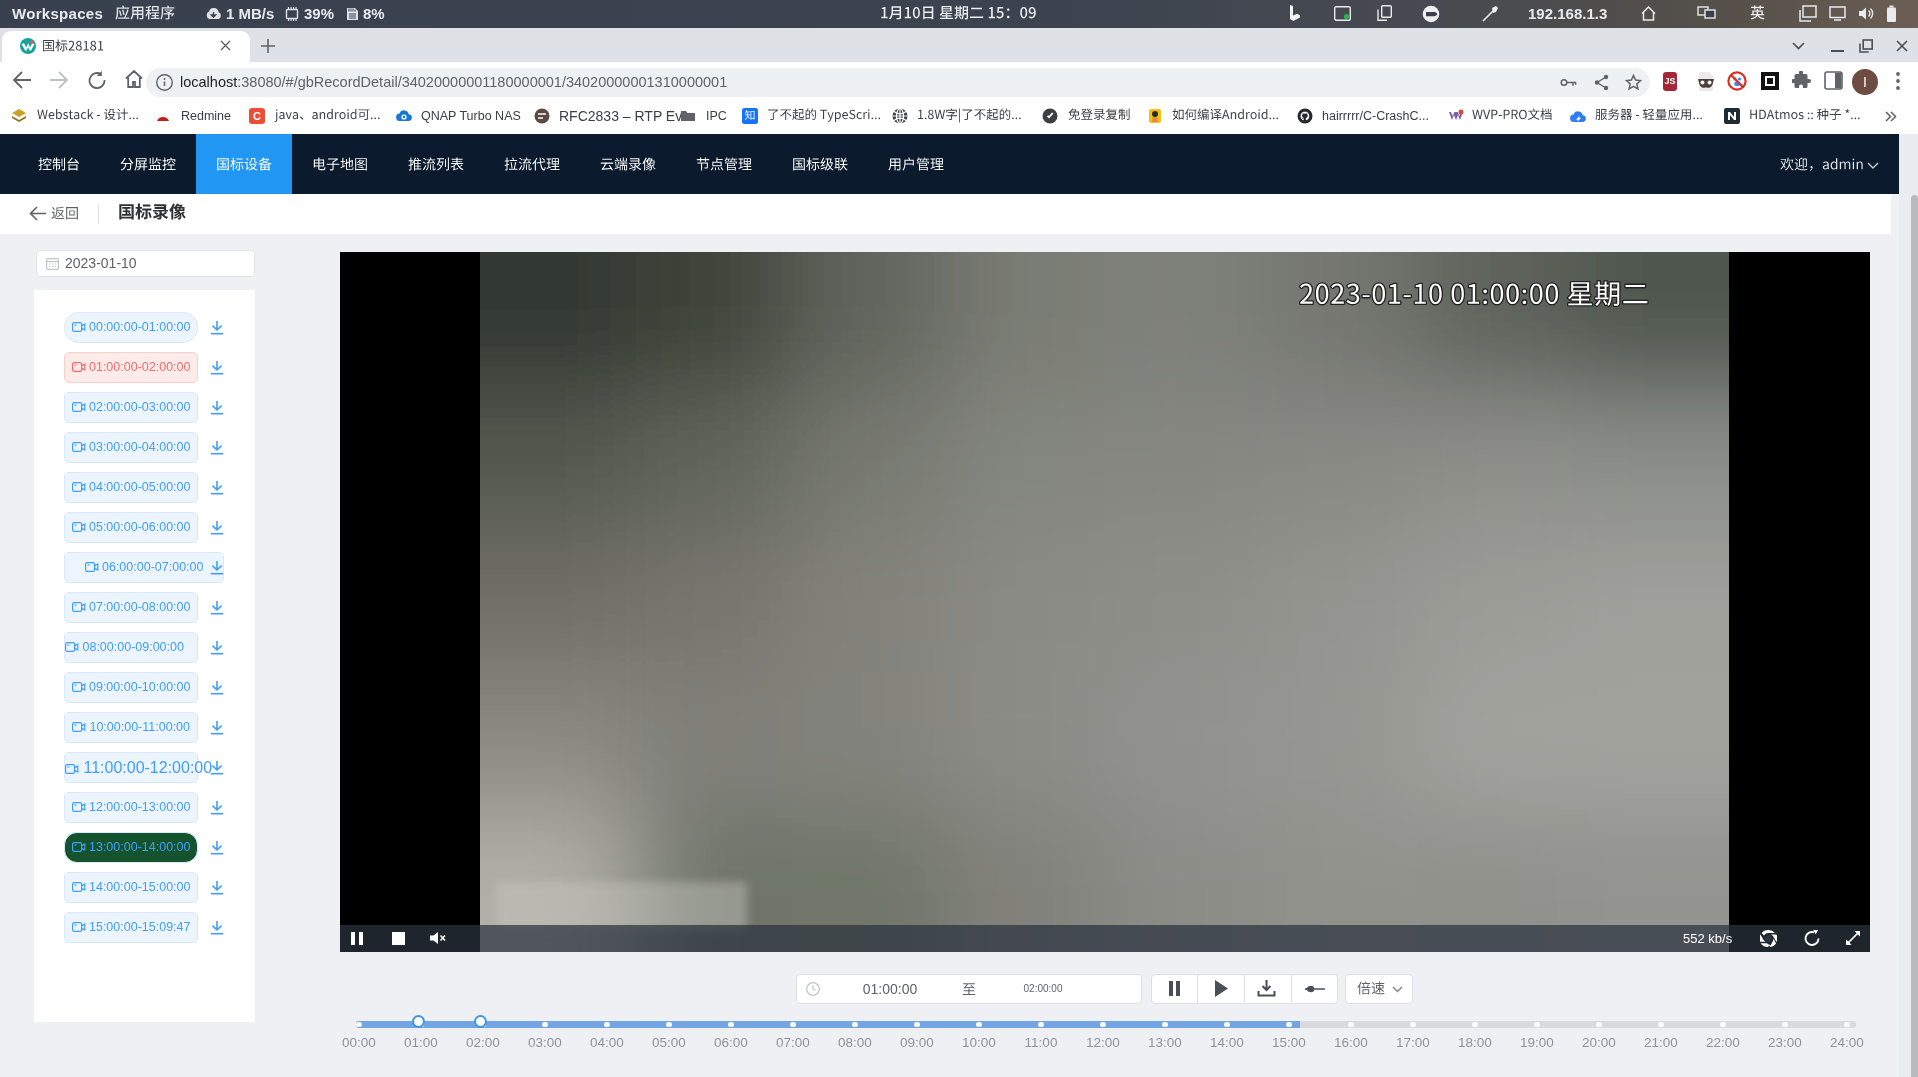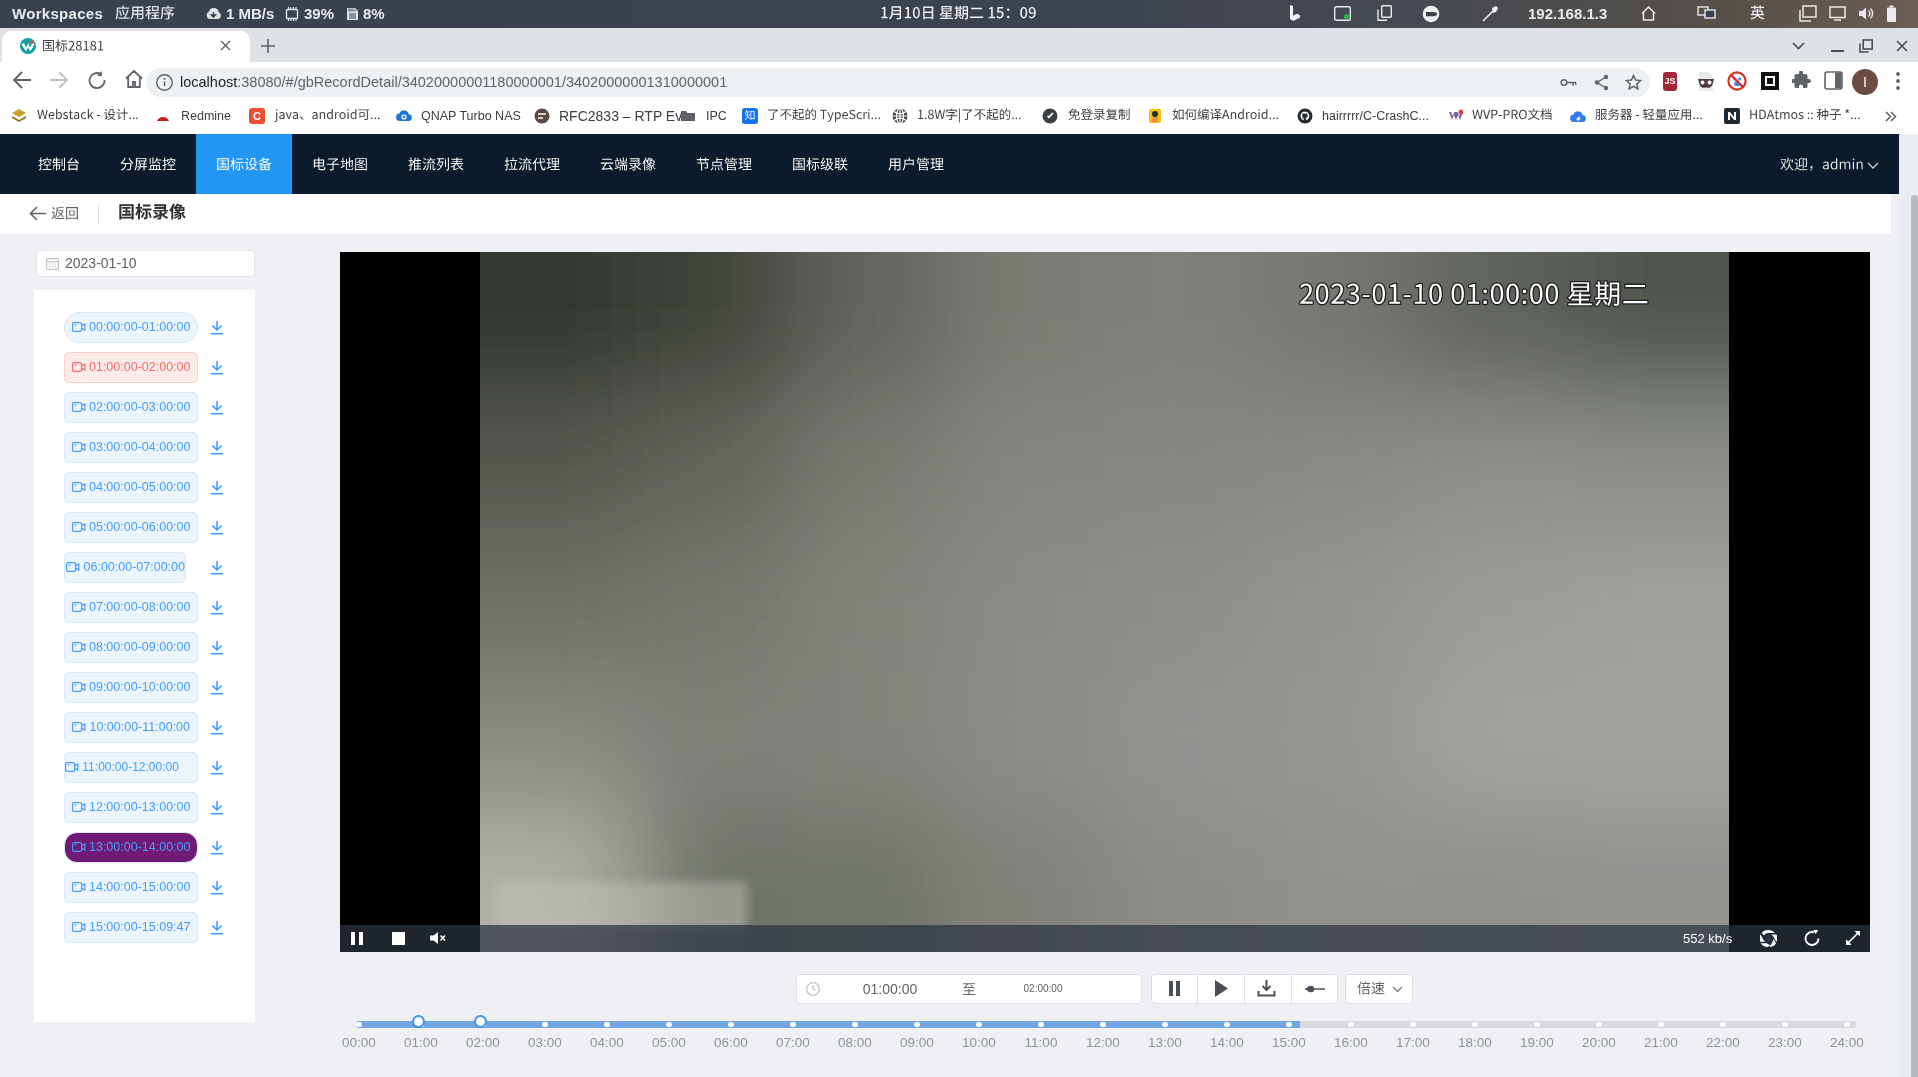--- a/index.html
+++ b/index.html
@@ -483,21 +483,21 @@
       <rect x="0.6" y="1.6" width="9" height="8.8" rx="1.6" fill="none" stroke="#409eff" stroke-width="1.2"></rect>
       <path fill="none" stroke="#409eff" stroke-width="1.2" d="m9.8 4.6 3-1.6v6l-3-1.6"></path>
       <path stroke="#409eff" stroke-width="1.2" d="M2.5 4h2"></path>
     </svg> 05:00:00-06:00:00</div>
 <div class="ic" style="left:210px;top:520px">
     <svg width="14" height="15" viewBox="0 0 14 15">
       <path fill="none" stroke="#409eff" stroke-width="1.6" d="M7 1v8.2M2.4 5.6 7 10l4.6-4.4"></path>
       <path stroke="#409eff" stroke-width="1.6" d="M0.8 13.7h12.4"></path>
     </svg>
   </div>
-<div class="abs" style="left:64px;top:552px;width:122px;height:31px;background:#ecf4fe;border:1px solid #d9e8fc;color:#409eff;border-radius:5px;font-size:12.5px;text-align:right;line-height:29px;white-space:nowrap"><svg width="14" height="12" viewBox="0 0 14 12" style="display:inline-block;vertical-align:-1.5px">
+<div class="abs" style="left:64px;top:552px;width:160px;height:31px;background:#ecf4fe;border:1px solid #d9e8fc;color:#409eff;border-radius:5px;font-size:12.5px;text-align:center;line-height:29px;white-space:nowrap"><svg width="14" height="12" viewBox="0 0 14 12" style="display:inline-block;vertical-align:-1.5px">
       <rect x="0.6" y="1.6" width="9" height="8.8" rx="1.6" fill="none" stroke="#409eff" stroke-width="1.2"></rect>
       <path fill="none" stroke="#409eff" stroke-width="1.2" d="m9.8 4.6 3-1.6v6l-3-1.6"></path>
       <path stroke="#409eff" stroke-width="1.2" d="M2.5 4h2"></path>
     </svg> 06:00:00-07:00:00</div>
 <div class="ic" style="left:210px;top:560px">
     <svg width="14" height="15" viewBox="0 0 14 15">
       <path fill="none" stroke="#409eff" stroke-width="1.6" d="M7 1v8.2M2.4 5.6 7 10l4.6-4.4"></path>
       <path stroke="#409eff" stroke-width="1.6" d="M0.8 13.7h12.4"></path>
     </svg>
   </div>
@@ -505,21 +505,21 @@
       <rect x="0.6" y="1.6" width="9" height="8.8" rx="1.6" fill="none" stroke="#409eff" stroke-width="1.2"></rect>
       <path fill="none" stroke="#409eff" stroke-width="1.2" d="m9.8 4.6 3-1.6v6l-3-1.6"></path>
       <path stroke="#409eff" stroke-width="1.2" d="M2.5 4h2"></path>
     </svg> 07:00:00-08:00:00</div>
 <div class="ic" style="left:210px;top:600px">
     <svg width="14" height="15" viewBox="0 0 14 15">
       <path fill="none" stroke="#409eff" stroke-width="1.6" d="M7 1v8.2M2.4 5.6 7 10l4.6-4.4"></path>
       <path stroke="#409eff" stroke-width="1.6" d="M0.8 13.7h12.4"></path>
     </svg>
   </div>
-<div class="abs" style="left:64px;top:632px;width:134px;height:31px;background:#ecf4fe;border:1px solid #d9e8fc;color:#409eff;border-radius:5px;font-size:12.5px;text-align:center;line-height:29px;white-space:nowrap"><svg width="14" height="12" viewBox="0 0 14 12" style="display:inline-block;vertical-align:-1.5px">
+<div class="abs" style="left:64px;top:632px;width:134px;height:31px;background:#ecf4fe;border:1px solid #d9e8fc;color:#409eff;border-radius:5px;font-size:12.5px;text-align:left;line-height:29px;white-space:nowrap"><svg width="14" height="12" viewBox="0 0 14 12" style="display:inline-block;vertical-align:-1.5px">
       <rect x="0.6" y="1.6" width="9" height="8.8" rx="1.6" fill="none" stroke="#409eff" stroke-width="1.2"></rect>
       <path fill="none" stroke="#409eff" stroke-width="1.2" d="m9.8 4.6 3-1.6v6l-3-1.6"></path>
       <path stroke="#409eff" stroke-width="1.2" d="M2.5 4h2"></path>
     </svg> 08:00:00-09:00:00</div>
 <div class="ic" style="left:210px;top:640px">
     <svg width="14" height="15" viewBox="0 0 14 15">
       <path fill="none" stroke="#409eff" stroke-width="1.6" d="M7 1v8.2M2.4 5.6 7 10l4.6-4.4"></path>
       <path stroke="#409eff" stroke-width="1.6" d="M0.8 13.7h12.4"></path>
     </svg>
   </div>
@@ -538,21 +538,21 @@
       <rect x="0.6" y="1.6" width="9" height="8.8" rx="1.6" fill="none" stroke="#409eff" stroke-width="1.2"></rect>
       <path fill="none" stroke="#409eff" stroke-width="1.2" d="m9.8 4.6 3-1.6v6l-3-1.6"></path>
       <path stroke="#409eff" stroke-width="1.2" d="M2.5 4h2"></path>
     </svg> 10:00:00-11:00:00</div>
 <div class="ic" style="left:210px;top:720px">
     <svg width="14" height="15" viewBox="0 0 14 15">
       <path fill="none" stroke="#409eff" stroke-width="1.6" d="M7 1v8.2M2.4 5.6 7 10l4.6-4.4"></path>
       <path stroke="#409eff" stroke-width="1.6" d="M0.8 13.7h12.4"></path>
     </svg>
   </div>
-<div class="abs" style="left:64px;top:752px;width:134px;height:31px;background:#ecf4fe;border:1px solid #d9e8fc;color:#409eff;border-radius:5px;font-size:12px;text-align:left;line-height:29px;white-space:nowrap"><svg width="14" height="12" viewBox="0 0 14 12" style="display:inline-block;vertical-align:-1.5px">
+<div class="abs" style="left:64px;top:752px;width:134px;height:31px;background:#ecf4fe;border:1px solid #d9e8fc;color:#409eff;border-radius:5px;font-size:16px;text-align:left;line-height:29px;white-space:nowrap"><svg width="14" height="12" viewBox="0 0 14 12" style="display:inline-block;vertical-align:-1.5px">
       <rect x="0.6" y="1.6" width="9" height="8.8" rx="1.6" fill="none" stroke="#409eff" stroke-width="1.2"></rect>
       <path fill="none" stroke="#409eff" stroke-width="1.2" d="m9.8 4.6 3-1.6v6l-3-1.6"></path>
       <path stroke="#409eff" stroke-width="1.2" d="M2.5 4h2"></path>
     </svg> 11:00:00-12:00:00</div>
 <div class="ic" style="left:210px;top:760px">
     <svg width="14" height="15" viewBox="0 0 14 15">
       <path fill="none" stroke="#409eff" stroke-width="1.6" d="M7 1v8.2M2.4 5.6 7 10l4.6-4.4"></path>
       <path stroke="#409eff" stroke-width="1.6" d="M0.8 13.7h12.4"></path>
     </svg>
   </div>
@@ -560,21 +560,21 @@
       <rect x="0.6" y="1.6" width="9" height="8.8" rx="1.6" fill="none" stroke="#409eff" stroke-width="1.2"></rect>
       <path fill="none" stroke="#409eff" stroke-width="1.2" d="m9.8 4.6 3-1.6v6l-3-1.6"></path>
       <path stroke="#409eff" stroke-width="1.2" d="M2.5 4h2"></path>
     </svg> 12:00:00-13:00:00</div>
 <div class="ic" style="left:210px;top:800px">
     <svg width="14" height="15" viewBox="0 0 14 15">
       <path fill="none" stroke="#409eff" stroke-width="1.6" d="M7 1v8.2M2.4 5.6 7 10l4.6-4.4"></path>
       <path stroke="#409eff" stroke-width="1.6" d="M0.8 13.7h12.4"></path>
     </svg>
   </div>
-<div class="abs" style="left:64px;top:832px;width:134px;height:31px;background:#701a75;border:1px solid #d9e8fc;color:#409eff;border-radius:13px;font-size:12.5px;text-align:center;line-height:29px;white-space:nowrap"><svg width="14" height="12" viewBox="0 0 14 12" style="display:inline-block;vertical-align:-1.5px">
+<div class="abs" style="left:64px;top:832px;width:134px;height:31px;background:#14532d;border:1px solid #d9e8fc;color:#409eff;border-radius:13px;font-size:12.5px;text-align:center;line-height:29px;white-space:nowrap"><svg width="14" height="12" viewBox="0 0 14 12" style="display:inline-block;vertical-align:-1.5px">
       <rect x="0.6" y="1.6" width="9" height="8.8" rx="1.6" fill="none" stroke="#409eff" stroke-width="1.2"></rect>
       <path fill="none" stroke="#409eff" stroke-width="1.2" d="m9.8 4.6 3-1.6v6l-3-1.6"></path>
       <path stroke="#409eff" stroke-width="1.2" d="M2.5 4h2"></path>
     </svg> 13:00:00-14:00:00</div>
 <div class="ic" style="left:210px;top:840px">
     <svg width="14" height="15" viewBox="0 0 14 15">
       <path fill="none" stroke="#409eff" stroke-width="1.6" d="M7 1v8.2M2.4 5.6 7 10l4.6-4.4"></path>
       <path stroke="#409eff" stroke-width="1.6" d="M0.8 13.7h12.4"></path>
     </svg>
   </div>

